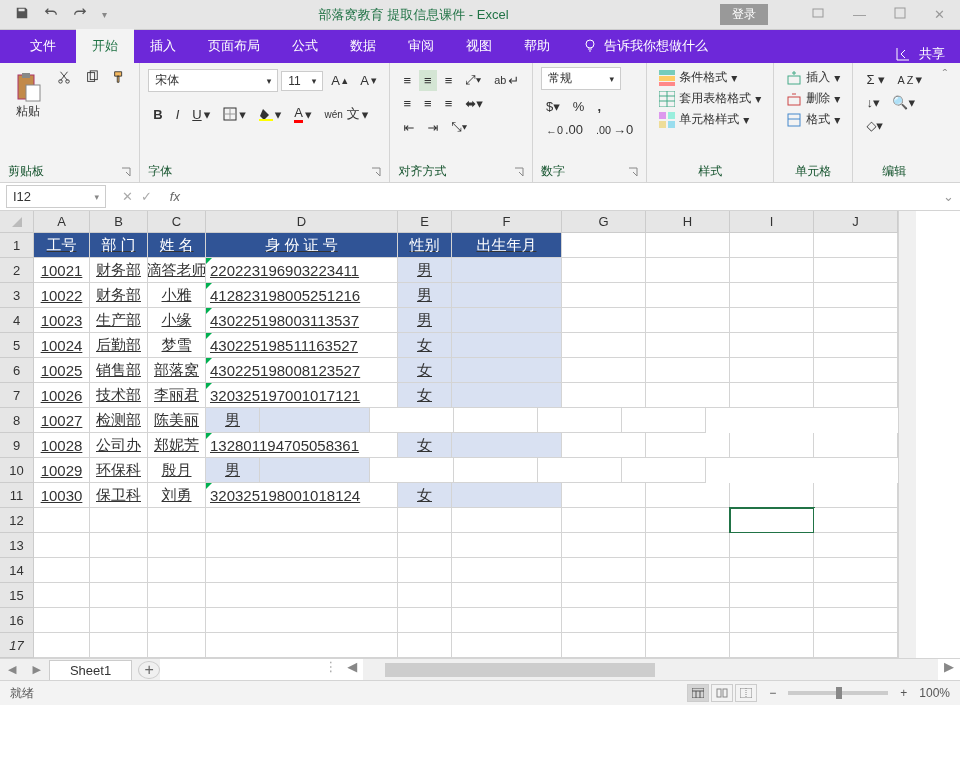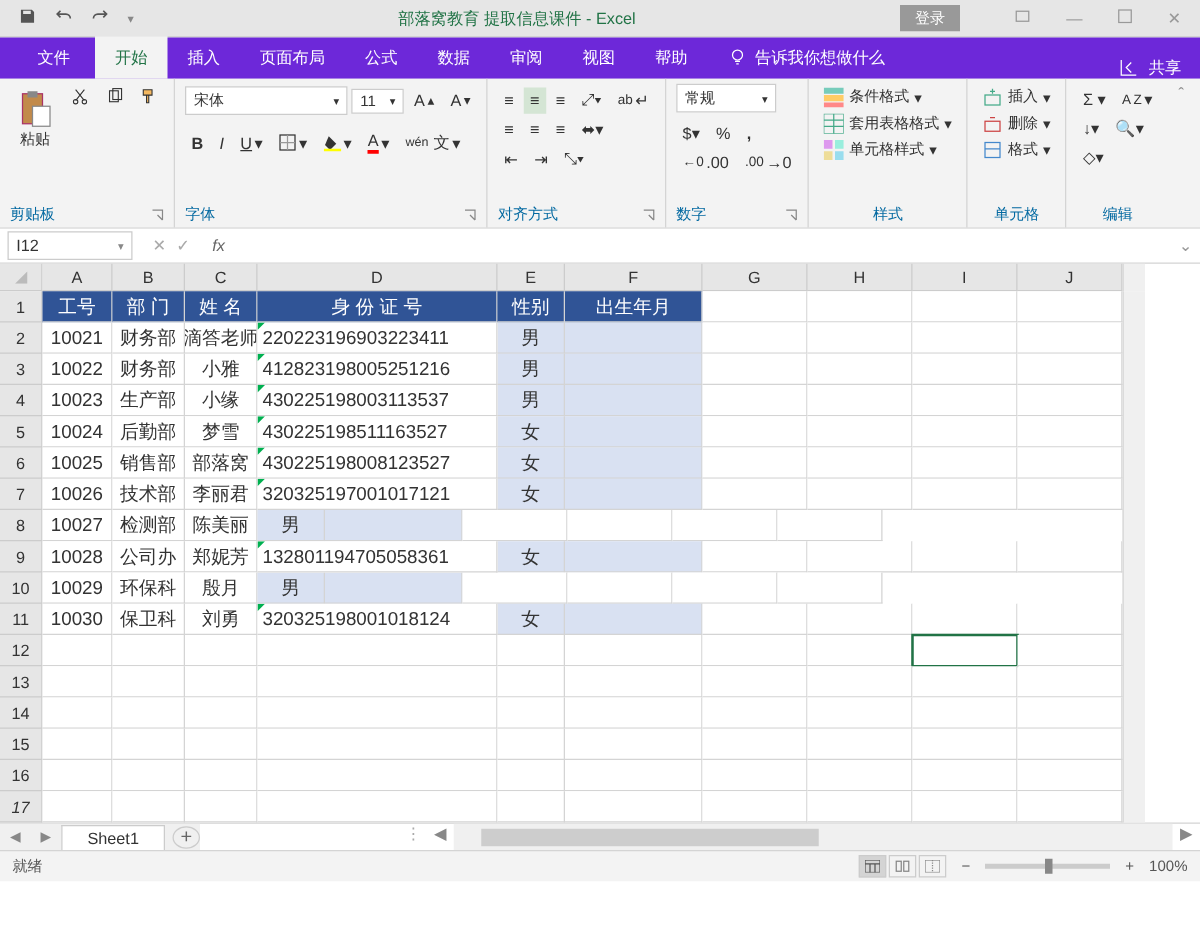--- a/index.html
+++ b/index.html
@@ -15,21 +15,21 @@
 .ribbon { background: #6d28d9; }
 .tabs { display: flex; align-items: flex-end; height: 33px; padding-left: 10px; }
 .tab { padding: 8px 16px; color: #fff; font-size: 13px; cursor: pointer; }
 .tab.file { padding: 8px 20px; }
 .tab.active { background: #f3f3f3; color: #217346; }
 .share-area { margin-left: auto; display: flex; align-items: center; gap: 8px; padding-right: 15px; color: #fff; }
 .share-area svg { width: 16px; height: 16px; }
 
 .ribbon-body { background: #f3f3f3; height: 120px; border-bottom: 1px solid #d4d4d4; display: flex; }
 .group { border-right: 1px solid #d4d4d4; padding: 4px 8px 2px; display: flex; flex-direction: column; justify-content: space-between; }
-.group-label { text-align: center; font-size: 12px; color: #0369a1; padding-top: 2px; display:flex; align-items:center; justify-content:center; gap:8px;}
+.group-label { text-align: center; font-size: 12px; color: #14532d; padding-top: 2px; display:flex; align-items:center; justify-content:center; gap:8px;}
 .group-content { display: flex; align-items: flex-start; gap: 4px; }
 .big-btn { display: flex; flex-direction: column; align-items: center; padding: 4px; cursor: pointer; font-size: 12px; }
 .big-btn svg { width: 32px; height: 32px; }
 .small-row { display: flex; align-items: center; gap: 3px; margin: 2px 0; }
 .font-select { border: 1px solid #ccc; background: #fff; padding: 2px 6px; font-size: 12px; width: 130px; display:flex; justify-content:space-between; align-items:center;}
 .size-select { border: 1px solid #ccc; background: #fff; padding: 2px 6px; font-size: 12px; width: 42px; display:flex; justify-content:space-between; align-items:center;}
 .fmt-btn { padding: 3px 5px; cursor: pointer; font-size: 13px; display:inline-flex; align-items:center; gap:2px;}
 .fmt-btn svg { width: 14px; height: 14px; }
 .style-btn { display: flex; align-items: center; gap: 4px; padding: 2px 4px; font-size: 12px; cursor: pointer; }
 .style-btn svg { width: 16px; height: 16px; }
@@ -39,21 +39,21 @@
 .name-box { width: 100px; border: 1px solid #ccc; padding: 3px 6px; margin: 0 6px; display:flex; align-items:center; justify-content:space-between;}
 .fx-btns { display: flex; gap: 8px; padding: 0 10px; color: #aaa; }
 .fx-label { font-style: italic; color: #666; padding: 0 8px; }
 .formula-input { flex: 1; border: none; padding: 3px; }
 .formula-expand { padding:0 6px; color:#999; }
 .corner { width: 34px; height: 22px; background: #e6e6e6; border-right: 1px solid #ccc; border-bottom: 1px solid #ccc; display:flex; align-items:center; justify-content:center;}
 .col-headers { display: flex; background: #e6e6e6; height: 22px; }
 .col-h { border-right: 1px solid #ccc; border-bottom: 1px solid #ccc; text-align: center; font-size: 13px; line-height: 22px; color: #333; }
 .row-headers { background: #e6e6e6; }
 .row-h { border-right: 1px solid #ccc; border-bottom: 1px solid #ccc; text-align: center; font-size: 13px; color: #333; width: 34px; }
-.grid-body { position: relative; }
+.grid-body { position: relative; text-decoration: underline; }
 .grid-row { display: flex; }
 .cell { border-right: 1px solid #d4d4d4; border-bottom: 1px solid #d4d4d4; font-size: 15px; padding: 1px 4px; overflow: hidden; white-space: nowrap; background:#fff; display:flex; align-items:center;}
 .cell.header-cell { background: #305496; color: #fff; font-weight: normal; justify-content:center;}
 .cell.data-blue { background: #d9e1f2; }
 .cell.center { justify-content: center; }
 .cell.text-triangle { position: relative; }
 .cell.text-triangle::before { content: ""; position: absolute; top:0; left:0; border-top: 6px solid #00b050; border-right: 6px solid transparent; }
 .cell.selected-outline { outline: 2px solid #217346; outline-offset: -1px; }
 
 .scroll-v { width: 18px; background: #f0f0f0; border-left: 1px solid #d4d4d4; }

